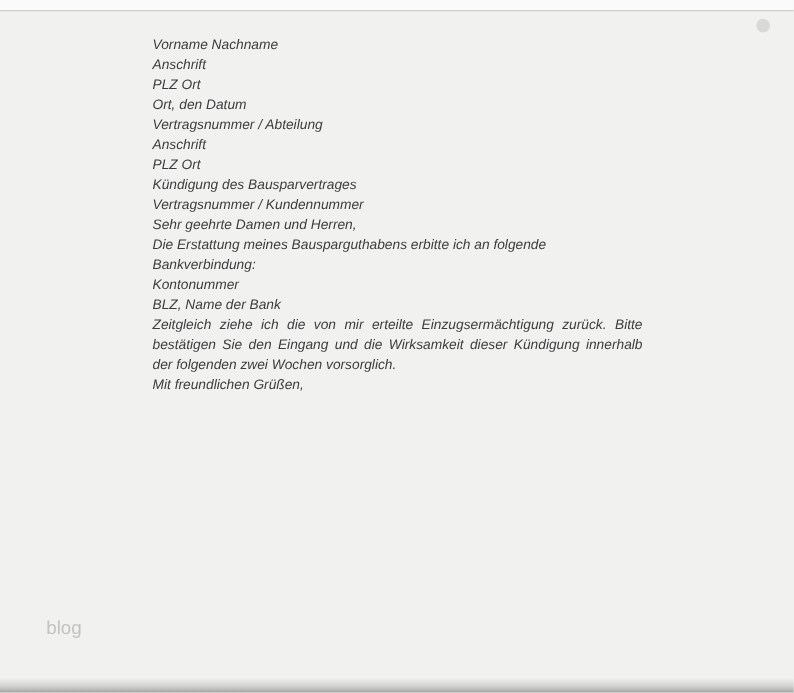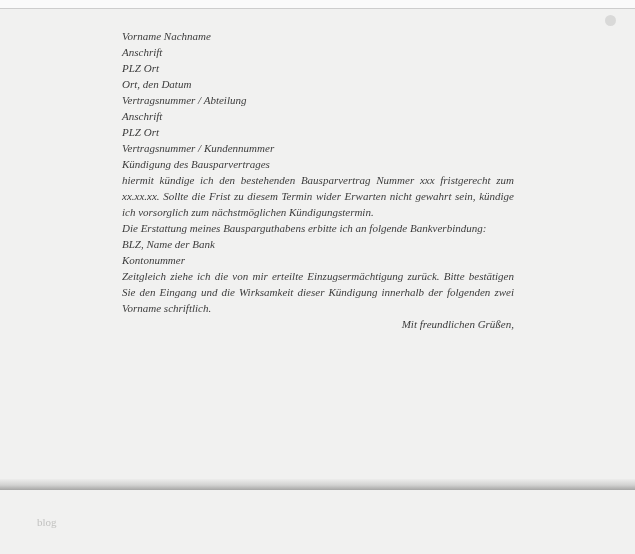--- a/index.html
+++ b/index.html
@@ -9,23 +9,22 @@
   body {
     width: 635px;
     height: 554px;
     background: #f1f1f0;
     font-family: "Liberation Sans", sans-serif;
     overflow: hidden;
   }
   .page {
     position: relative;
     width: 635px;
-    height: 490px;
+    height: 554px;
     background: #f1f1f0;
-    font-family: Liberation Serif, serif;
   }
   .top-strip {
     position: absolute;
     top: 0; left: 0; right: 0;
     height: 8px;
     background: #fafafa;
     border-bottom: 1px solid #cdcdcd;
   }
   .logo-circle {
     position: absolute;
@@ -50,29 +49,29 @@
     margin: 0;
   }
   .block-sender      { margin-bottom: 9px; }
   .block-recipient   { margin-bottom: 24px; }
   .block-subject     { margin-bottom: 16px; }
   .block-salutation  { margin-bottom: 19px; }
   .block-p1          { margin-bottom: 12px; }
   .block-p2          { margin-bottom: 13px; }
   .block-bank        { margin-bottom: 12px; }
   .block-p3          { margin-bottom: 12px; }
-  .block-closing     { margin-bottom: 13px; text-align: right; }
+  .block-closing     { margin-bottom: 13px; }
   .justify {
     text-align: justify;
   }
   .watermark {
     position: absolute;
     left: 37px;
-    top: 516px;
-    font-size: 11px;
+    top: 494px;
+    font-size: 15px;
     color: #c2c2c0;
     font-style: normal;
   }
   .bottom-edge {
     position: absolute;
     left: 0; right: 0; bottom: 0;
     height: 11px;
     background: linear-gradient(to bottom, #ededec 0%, #d2d2d1 55%, #a6a6a5 100%);
   }
 </style>
@@ -94,35 +93,35 @@
       <div>Ort, den Datum</div>
     </div>
 
     <div class="block-recipient">
       <div>Vertragsnummer / Abteilung</div>
       <div>Anschrift</div>
       <div>PLZ Ort</div>
     </div>
 
     <div class="block-subject">
+      <div>Kündigung des Bausparvertrages</div>
       <div>Vertragsnummer / Kundennummer</div>
-      <div>Kündigung des Bausparvertrages</div>
     </div>
 
+    <div class="block-salutation">Sehr geehrte Damen und Herren,</div>
 
-    <p class="block-p1 justify">hiermit kündige ich den bestehenden Bausparvertrag Nummer xxx fristgerecht zum xx.xx.xx. Sollte die Frist zu diesem Termin wider Erwarten nicht gewahrt sein, kündige ich vorsorglich zum nächstmöglichen Kündigungstermin.</p>
 
     <p class="block-p2">Die Erstattung meines Bausparguthabens erbitte ich an folgende Bankverbindung:</p>
 
     <div class="block-bank">
+      <div>Kontonummer</div>
       <div>BLZ, Name der Bank</div>
-      <div>Kontonummer</div>
     </div>
 
-    <p class="block-p3 justify">Zeitgleich ziehe ich die von mir erteilte Einzugsermächtigung zurück. Bitte bestätigen Sie den Eingang und die Wirksamkeit dieser Kündigung innerhalb der folgenden zwei Vorname schriftlich.</p>
+    <p class="block-p3 justify">Zeitgleich ziehe ich die von mir erteilte Einzugsermächtigung zurück. Bitte bestätigen Sie den Eingang und die Wirksamkeit dieser Kündigung innerhalb der folgenden zwei Wochen vorsorglich.</p>
 
     <div class="block-closing">Mit freundlichen Grüßen,</div>
 
 
   </div>
 
   <div class="watermark">blog</div>
 
   <div class="bottom-edge"></div>
 

